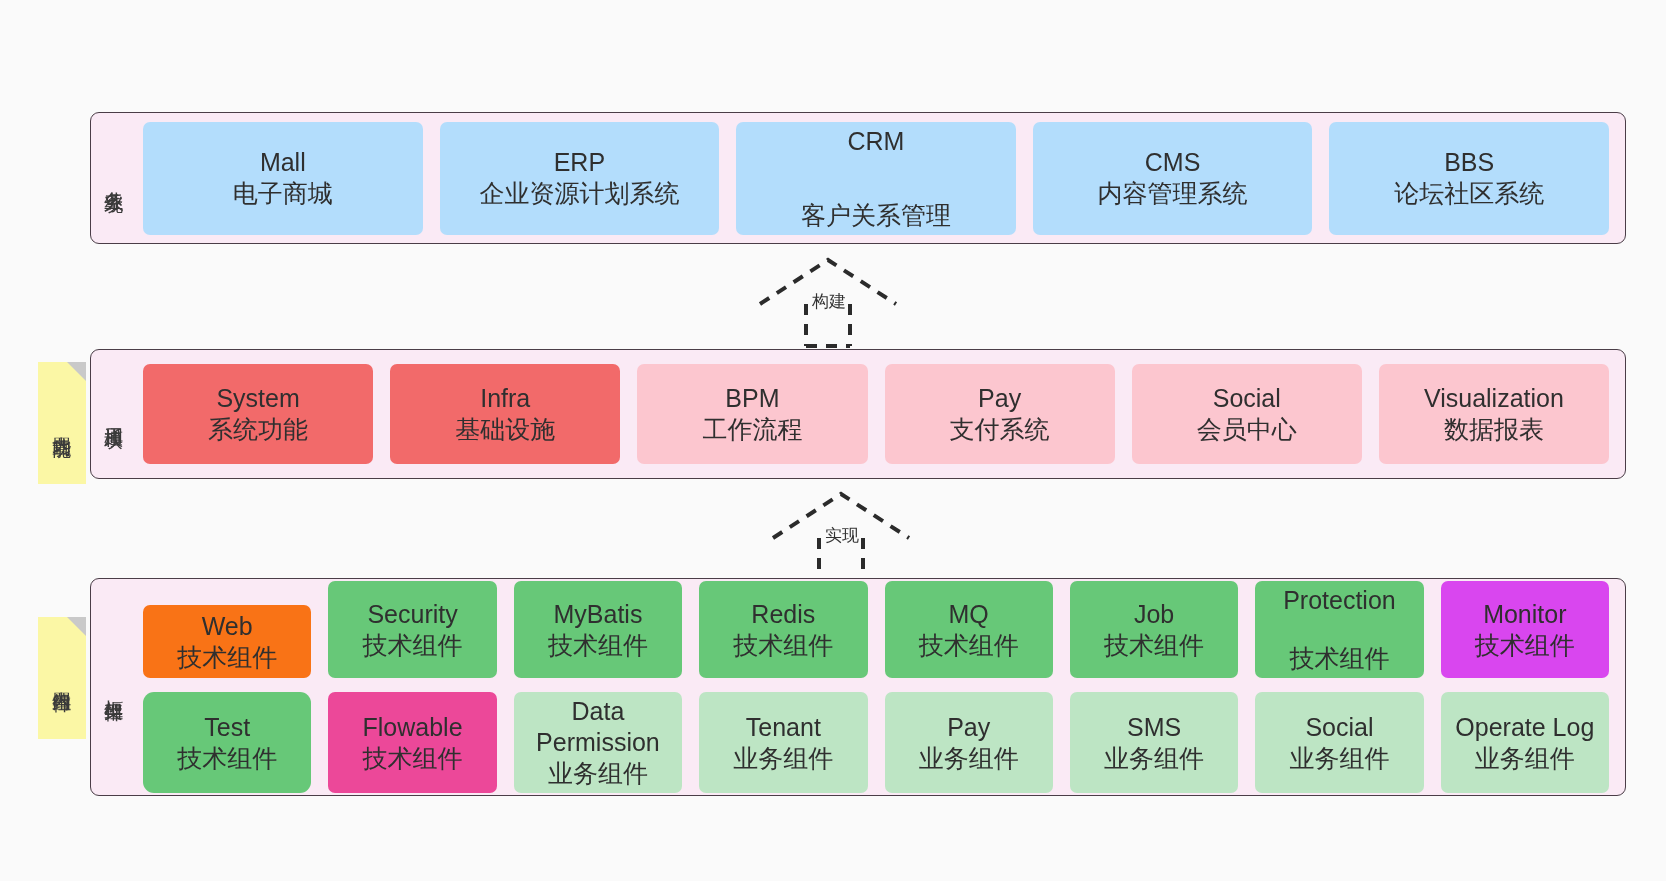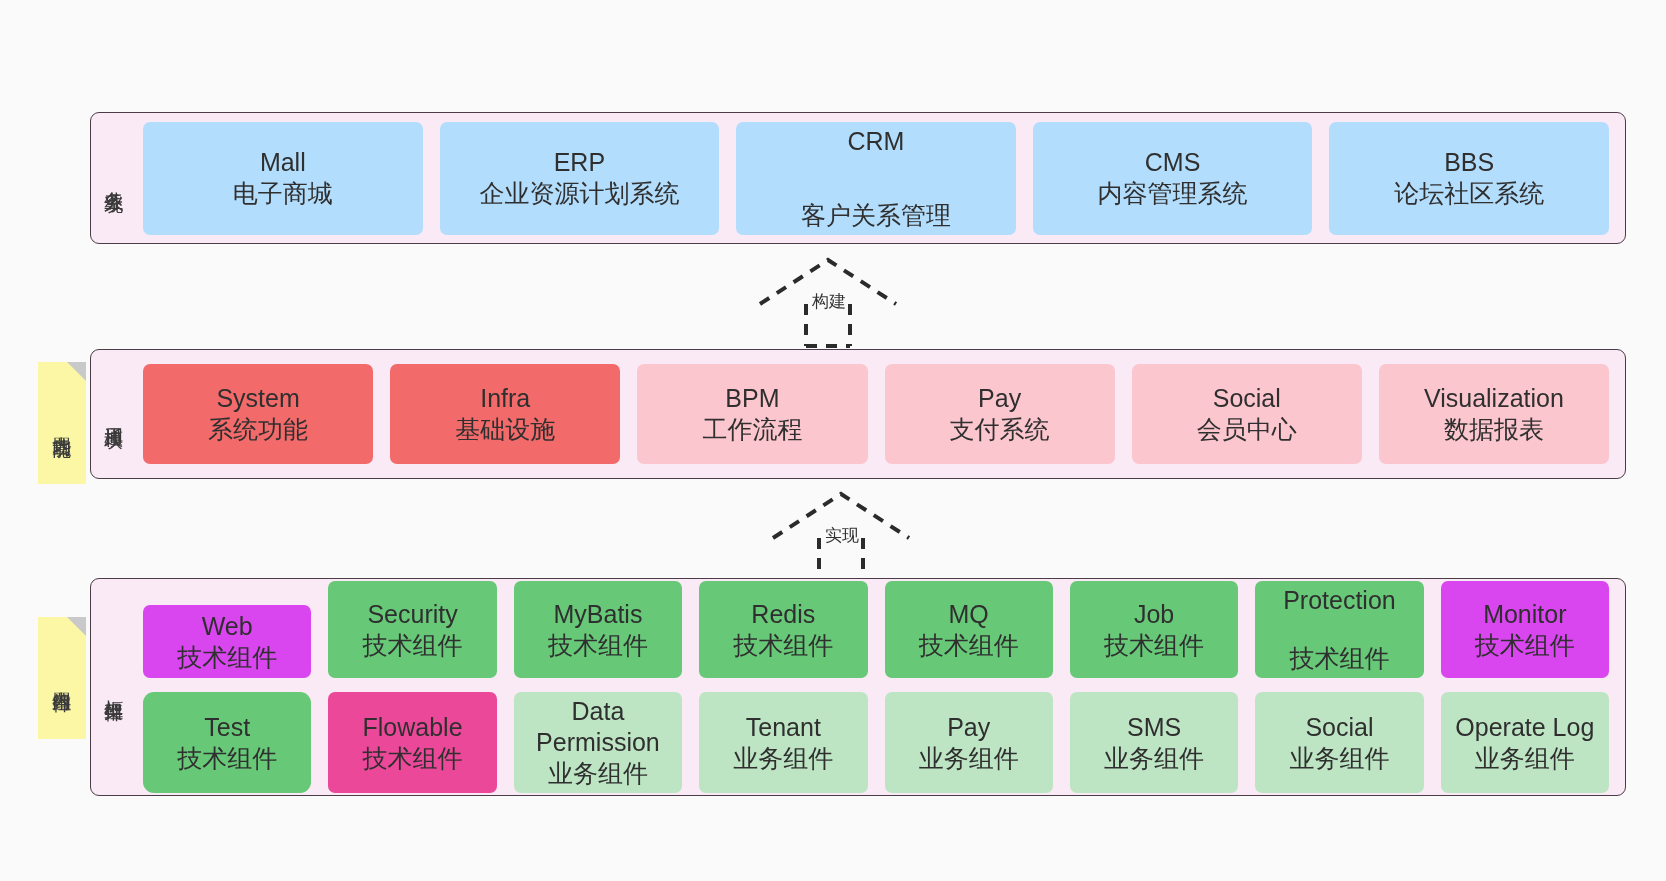--- a/index.html
+++ b/index.html
@@ -207,21 +207,21 @@
       </g>
     </svg>
     <span class="lbl" style="left:50px;top:32px;">实现</span>
   </div>
 
   <div class="band" style="left:90px;top:578px;width:1536px;height:218px;">
     <div class="band-title">框架组件</div>
     <div class="band-body">
 
       <div class="row">
-        <div class="card c-green" style="background: #d946ef; margin-top: 24px;">
+        <div class="card c-green" style="background: #f97316; margin-top: 24px;">
           <span class="t1">Web</span>
           <span class="t2">技术组件</span>
         </div>
         <div class="card c-green" style="background: rgb(103, 200, 120);">
           <span class="t1">Security</span>
           <span class="t2">技术组件</span>
         </div>
         <div class="card c-green" style="background: rgb(103, 200, 120);">
           <span class="t1">MyBatis</span>
           <span class="t2">技术组件</span>

